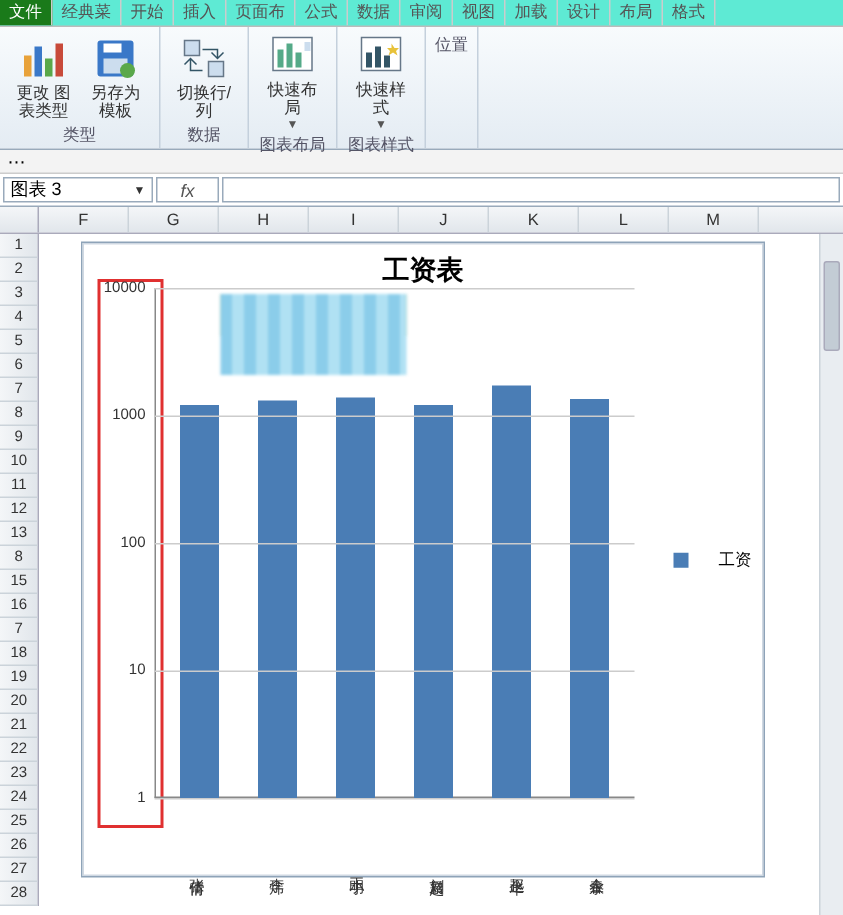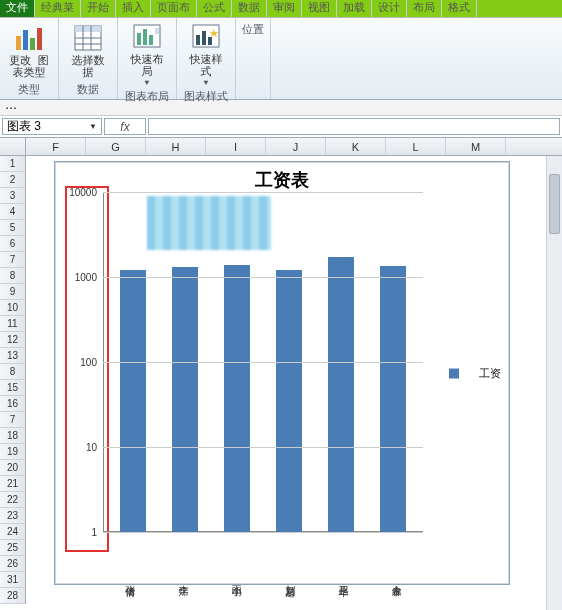--- a/index.html
+++ b/index.html
@@ -1,26 +1,26 @@
 <!DOCTYPE html>
 <html><head>
 <meta charset="utf-8">
 <style>
 * { box-sizing: border-box; margin: 0; padding: 0; }
 body { font-family: "Microsoft YaHei", Arial, sans-serif; font-size: 12px; background: #fff; width: 562px; height: 610px; overflow: hidden; }
 
 
-.tabstrip { display: flex; height: 18px; align-items: flex-end; background: #84cc16; border-bottom: 1px solid #bbb; overflow: hidden; }
+.tabstrip { display: flex; height: 18px; align-items: flex-end; background: #5eead4; border-bottom: 1px solid #bbb; overflow: hidden; }
 .tab { padding: 2px 6px; font-size: 11px; color: #555; cursor: pointer; border-right: 1px solid #ccc; white-space: nowrap; }
 .tab.active { background: #1a7a1a; color: #fff; }
 
 
 .ribbon { display: flex; background: linear-gradient(#f8fbfd,#e4ecf3); border-bottom: 1px solid #9ab; height: 82px; }
 .group { display: flex; flex-direction: column; align-items: center; padding: 2px 6px; border-right: 1px solid #c4d0dc; }
-.group-content { display: flex; gap: 2px; flex: 1; align-items: center; font-family: Liberation Mono, monospace; }
+.group-content { display: flex; gap: 2px; flex: 1; align-items: flex-end; }
 .group-label { font-size: 11px; color: #556; padding-top: 2px; }
 .bigbtn { display: flex; flex-direction: column; align-items: center; justify-content: flex-start; width: 46px; padding: 2px 2px 0; cursor: pointer; border-radius: 2px; }
 .bigbtn .icon { width: 32px; height: 30px; display: flex; align-items: center; justify-content: center; }
 .bigbtn .lbl { font-size: 11px; color: #333; text-align: center; line-height: 12px; margin-top: 2px; }
 .drop { font-size: 8px; color: #555; }
 
 
 .qat { display: flex; align-items: center; height: 16px; background: #f3f3f3; border-bottom: 1px solid #ccc; gap: 6px; padding: 0 4px; }
 .qat-item { width: 14px; height: 12px; display:flex; align-items:center; justify-content:center; cursor:pointer; }
 
@@ -90,38 +90,48 @@
           <svg width="30" height="28">
               <rect x="2" y="12" width="5" height="14" fill="#e8a23a"></rect>
               <rect x="9" y="6" width="5" height="20" fill="#3a78c8"></rect>
               <rect x="16" y="14" width="5" height="12" fill="#5aa84a"></rect>
               <rect x="23" y="4" width="5" height="22" fill="#c84a3a"></rect>
             </svg>
         </div>
         <div class="lbl">更改
 图表类型</div>
       </div>
+      <div class="bigbtn">
+        <div class="icon">
+          <svg width="28" height="28">
+              <rect x="2" y="2" width="24" height="24" fill="#3a78c8" rx="2"></rect>
+              <rect x="6" y="4" width="12" height="6" fill="#fff"></rect>
+              <rect x="6" y="14" width="16" height="10" fill="#cde"></rect>
+              <circle cx="22" cy="22" r="5" fill="#5aa84a"></circle>
+            </svg>
+        </div>
+        <div class="lbl">另存为
+模板</div>
+      </div>
     </div>
     <div class="group-label">类型</div>
   </div>
 
   <div class="group">
     <div class="group-content">
       <div class="bigbtn">
         <div class="icon">
           <svg width="30" height="28">
-              <rect x="2" y="2" width="26" height="24" fill="#fff" stroke="#678"></rect>
-              <rect x="2" y="2" width="26" height="6" fill="#cde"></rect>
-              <line x1="10" y1="2" x2="10" y2="26" stroke="#678"></line>
-              <line x1="18" y1="2" x2="18" y2="26" stroke="#678"></line>
-              <line x1="2" y1="14" x2="28" y2="14" stroke="#678"></line>
-              <line x1="2" y1="20" x2="28" y2="20" stroke="#678"></line>
-            </svg>
-        </div>
-        <div class="lbl">选择数据</div>
+              <rect x="2" y="2" width="10" height="10" fill="#cde" stroke="#678"></rect>
+              <rect x="18" y="16" width="10" height="10" fill="#cde" stroke="#678"></rect>
+              <path d="M14 8 L24 8 L24 14 M20 10 L24 14 L28 10" stroke="#356" fill="none"></path>
+              <path d="M14 22 L6 22 L6 14 M2 18 L6 14 L10 18" stroke="#356" fill="none"></path>
+            </svg>
+        </div>
+        <div class="lbl">切换行/列</div>
       </div>
     </div>
     <div class="group-label">数据</div>
   </div>
 
   <div class="group">
     <div class="group-content">
       <div class="bigbtn">
         <div class="icon">
           <svg width="30" height="28">
@@ -209,21 +219,21 @@
       <div class="rowh">7</div>
       <div class="rowh">18</div>
       <div class="rowh">19</div>
       <div class="rowh">20</div>
       <div class="rowh">21</div>
       <div class="rowh">22</div>
       <div class="rowh">23</div>
       <div class="rowh">24</div>
       <div class="rowh">25</div>
       <div class="rowh">26</div>
-      <div class="rowh">31</div>
+      <div class="rowh">27</div>
       <div class="rowh">28</div>
     </div>
   <div class="cells">
 
     <div class="chartobj">
       <div class="charttitle">工资表</div>
 
       <div class="redbox"></div>
 
       <div class="yaxis">

